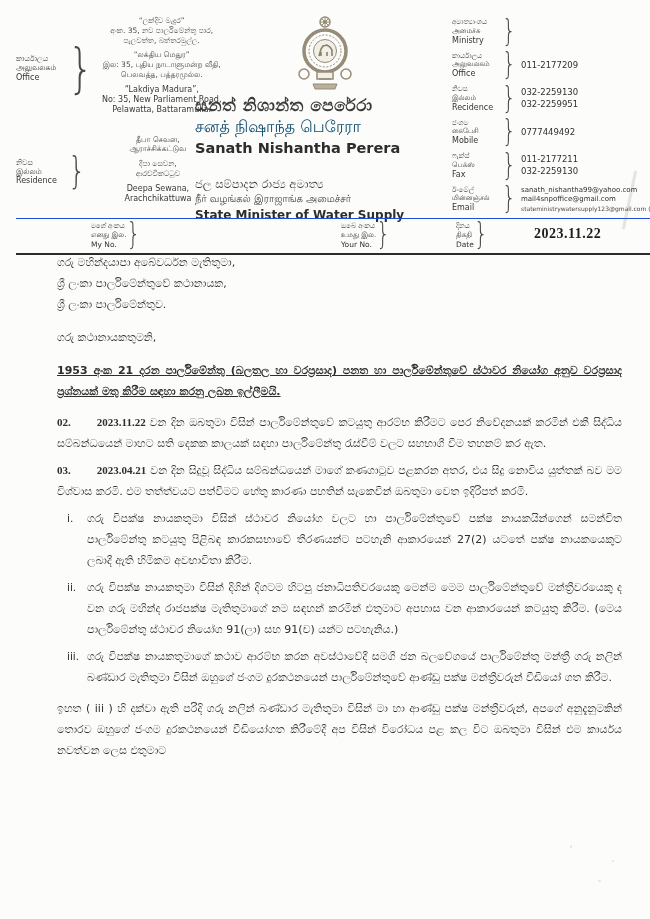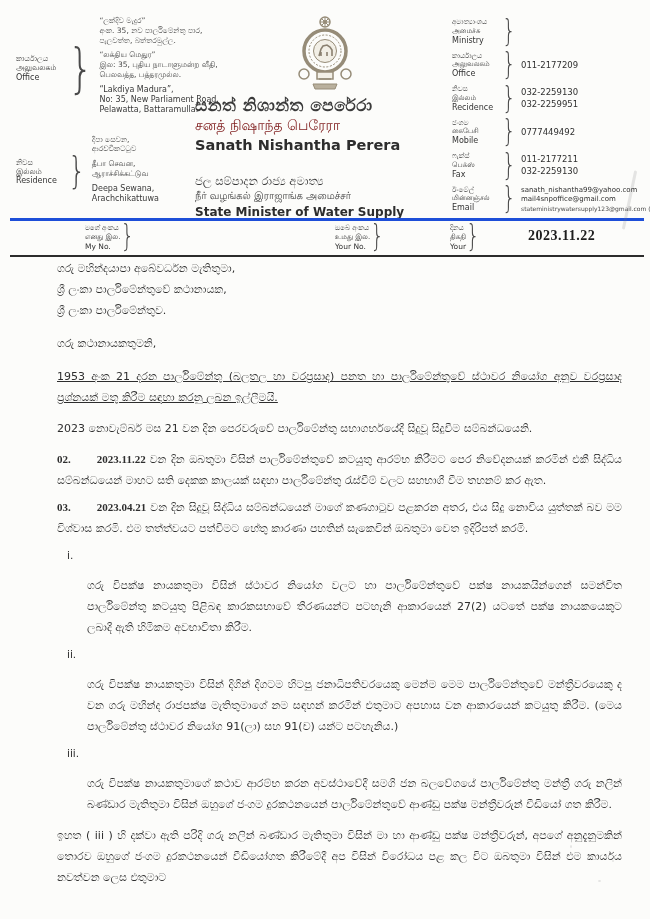--- a/index.html
+++ b/index.html
@@ -20,74 +20,74 @@
   .lh-label .en{font-size:8px;color:#333;}
   .trio span{display:block;}
   .brace{flex:0 0 14px;color:#4a4a4a;font-weight:300;text-align:center;
          transform:scaleY(1.35);line-height:1;user-select:none;}
   .brace-lg{font-size:40px;}
   .brace-md{font-size:28px;}
   .brace-sm{font-size:22px;}
   .lh-addr{flex:1;padding-left:6px;}
   .addr-block{margin-bottom:5px;font-size:7.5px;line-height:1.3;color:#4a4a4a;}
   .addr-block.en{font-size:8px;color:#383838;}
-  .addr-block div{white-space:nowrap;}
+  .addr-block div{white-space:nowrap;text-align:center;}
 
   .lh-center{position:absolute;left:195px;top:14px;width:260px;text-align:left;}
   .emblem{display:block;margin:0 auto 5px auto;}
   .name-si{font-size:17px;font-weight:bold;color:#3a3a3a;letter-spacing:.5px;margin-top:2px;}
-  .name-ta{font-size:14px;color:#7f1d1d;margin-top:2px;}
+  .name-ta{font-size:16px;color:#0c4a6e;margin-top:2px;}
   .name-en{font-size:14.5px;font-weight:bold;color:#2d2d2d;margin-top:2px;}
   .title-si{font-size:11.5px;color:#3a3a3a;margin-top:21px;}
   .title-ta{font-size:10px;color:#3d3d3d;margin-top:2px;}
   .title-en{font-size:12px;font-weight:bold;color:#2d2d2d;margin-top:2px;}
 
   .lh-right{position:absolute;left:452px;top:18px;width:192px;}
   .ct-group{display:flex;align-items:center;margin-bottom:6px;}
   .ct-label{width:50px;flex:0 0 50px;font-size:7px;line-height:1.25;color:#3c3c3c;}
   .ct-label .en{font-size:8px;color:#333;}
   .ct-values{flex:1;padding-left:5px;font-size:8.5px;line-height:1.35;color:#2f2f2f;}
   .ct-values div{white-space:nowrap;}
   .ct-values.email{font-size:7px;}
   .ct-values.email .tiny{font-size:6px;color:#4a4a4a;}
 
   
   .ref-row{
-    position:absolute;left:10px;top:218px;width:634px;height:34px;
-    border-top:3px solid #1d4ed8;border-bottom:2px solid #2c2c2c;
+    position:absolute;left:16px;top:218px;width:634px;height:34px;
+    border-top:1px solid #1d4ed8;border-bottom:2px solid #2c2c2c;
   }
   .ref-group{position:absolute;top:3px;display:flex;align-items:center;}
   .ref-label{font-size:7px;line-height:1.25;color:#333;}
   .ref-label .en{font-size:7.5px;}
   .ref-my{left:75px;}
   .ref-your{left:325px;}
   .ref-date{left:440px;}
   .date-value{
     position:absolute;left:518px;top:7px;
     font-family:"Liberation Serif","DejaVu Serif",serif;
     font-size:14px;font-weight:bold;color:#1d1d1d;letter-spacing:.5px;
   }
 
   
   .body-text{
-    position:absolute;left:57px;top:258px;width:565px;
+    position:absolute;left:57px;top:252px;width:565px;
     font-size:11px;line-height:21px;color:#2e2e2e;text-align:justify;
   }
   .recipient{margin-bottom:12px;text-align:left;}
   .salutation{margin-bottom:12px;text-align:left;}
-  .subject{font-weight:normal;text-decoration:underline;margin-bottom:10px;}
+  .subject{font-weight:bold;text-decoration:underline;margin-bottom:10px;}
   .intro{margin-bottom:10px;text-align:left;}
   .para{margin-bottom:6px;}
   .pnum{font-family:"Liberation Serif","DejaVu Serif",serif;font-weight:bold;
         margin-right:26px;}
   .pdate{font-family:"Liberation Serif","DejaVu Serif",serif;font-weight:bold;
          margin-right:4px;}
   .list-item{display:flex;margin:0 0 6px 10px;}
   .li-num{flex:0 0 20px;font-size:10.5px;}
-  .li-text{flex:1;text-align:justify;margin-top:30px;}
+  .li-text{flex:1;text-align:justify;}
   .closing{margin-top:10px;}
 
   
   .artifact{position:absolute;background:rgba(120,120,120,.18);border-radius:50%;}
   .a1{left:628px;top:170px;width:3px;height:60px;transform:rotate(12deg);border-radius:2px;}
   .a2{left:612px;top:860px;width:2px;height:2px;}
   .a3{left:598px;top:880px;width:3px;height:2px;}
   .a4{left:570px;top:845px;width:2px;height:3px;}
 </style>
 </head>
@@ -124,26 +124,26 @@
 
     <div class="lh-group">
       <div class="lh-label trio">
         <span>නිවස</span>
         <span>இல்லம்</span>
         <span class="en">Residence</span>
       </div>
       <div class="brace brace-md">}</div>
       <div class="lh-addr">
         <div class="addr-block">
+          <div>தீபா செவன,</div>
+          <div>ஆராச்சிக்கட்டுவ</div>
+        </div>
+        <div class="addr-block">
           <div>දීපා සෙවන,</div>
           <div>ආරච්චිකට්ටුව</div>
-        </div>
-        <div class="addr-block">
-          <div>தீபா செவன,</div>
-          <div>ஆராச்சிக்கட்டுவ</div>
         </div>
         <div class="addr-block en">
           <div>Deepa Sewana,</div>
           <div>Arachchikattuwa</div>
         </div>
       </div>
     </div>
   </div>
 
   <div class="lh-center">
@@ -261,40 +261,39 @@
         <span>ඔබේ අංකය</span>
         <span>உமது இல.</span>
         <span class="en">Your No.</span>
       </div>
       <div class="brace brace-sm">}</div>
     </div>
     <div class="ref-group ref-date">
       <div class="ref-label trio">
         <span>දිනය</span>
         <span>திகதி</span>
-        <span class="en">Your</span>
+        <span class="en">Date</span>
       </div>
       <div class="brace brace-sm">}</div>
     </div>
     <div class="date-value">2023.11.22</div>
   </div>
 
   <div class="body-text">
 
     <div class="recipient">
       <div>ගරු මහින්දයාපා අබේවර්ධන මැතිතුමා,</div>
       <div>ශ්‍රී ලංකා පාර්ලිමේන්තුවේ කථානායක,</div>
       <div>ශ්‍රී ලංකා පාර්ලිමේන්තුව.</div>
     </div>
 
     <div class="salutation">ගරු කථානායකතුමනි,</div>
 
     <div class="subject">1953 අංක 21 දරන පාර්ලිමේන්තු (බලතල හා වරප්‍රසාද) පනත හා පාර්ලිමේන්තුවේ ස්ථාවර නියෝග අනුව වරප්‍රසාද ප්‍රශ්නයක් මතු කිරීම සඳහා කරනු ලබන ඉල්ලීමයි.</div>
 
-    <div class="intro">2023 නොවැම්බර් මස 21 වන දින පෙරවරුවේ පාර්ලිමේන්තු සභාගර්භයේදී සිදුවූ සිදුවීම සම්බන්ධයෙනි.</div>
 
     <div class="para">
       <span class="pnum">02.</span><span class="pdate">2023.11.22</span><span>වන දින ඔබතුමා විසින් පාර්ලිමේන්තුවේ කටයුතු ආරම්භ කිරීමට පෙර නිවේදනයක් කරමින් එකී සිද්ධිය සම්බන්ධයෙන් මාහට සති දෙකක කාලයක් සඳහා පාර්ලිමේන්තු රැස්වීම් වලට සහභාගී වීම තහනම් කර ඇත.</span>
     </div>
 
     <div class="para">
       <span class="pnum">03.</span><span class="pdate">2023.04.21</span><span>වන දින සිදුවූ සිද්ධිය සම්බන්ධයෙන් මාගේ කණගාටුව පළකරන අතර, එය සිදු නොවිය යුත්තක් බව මම විශ්වාස කරමි. එම තත්ත්වයට පත්වීමට හේතු කාරණා පහතින් සැකෙවින් ඔබතුමා වෙත ඉදිරිපත් කරමි.</span>
     </div>
 
     <div class="list-item">

